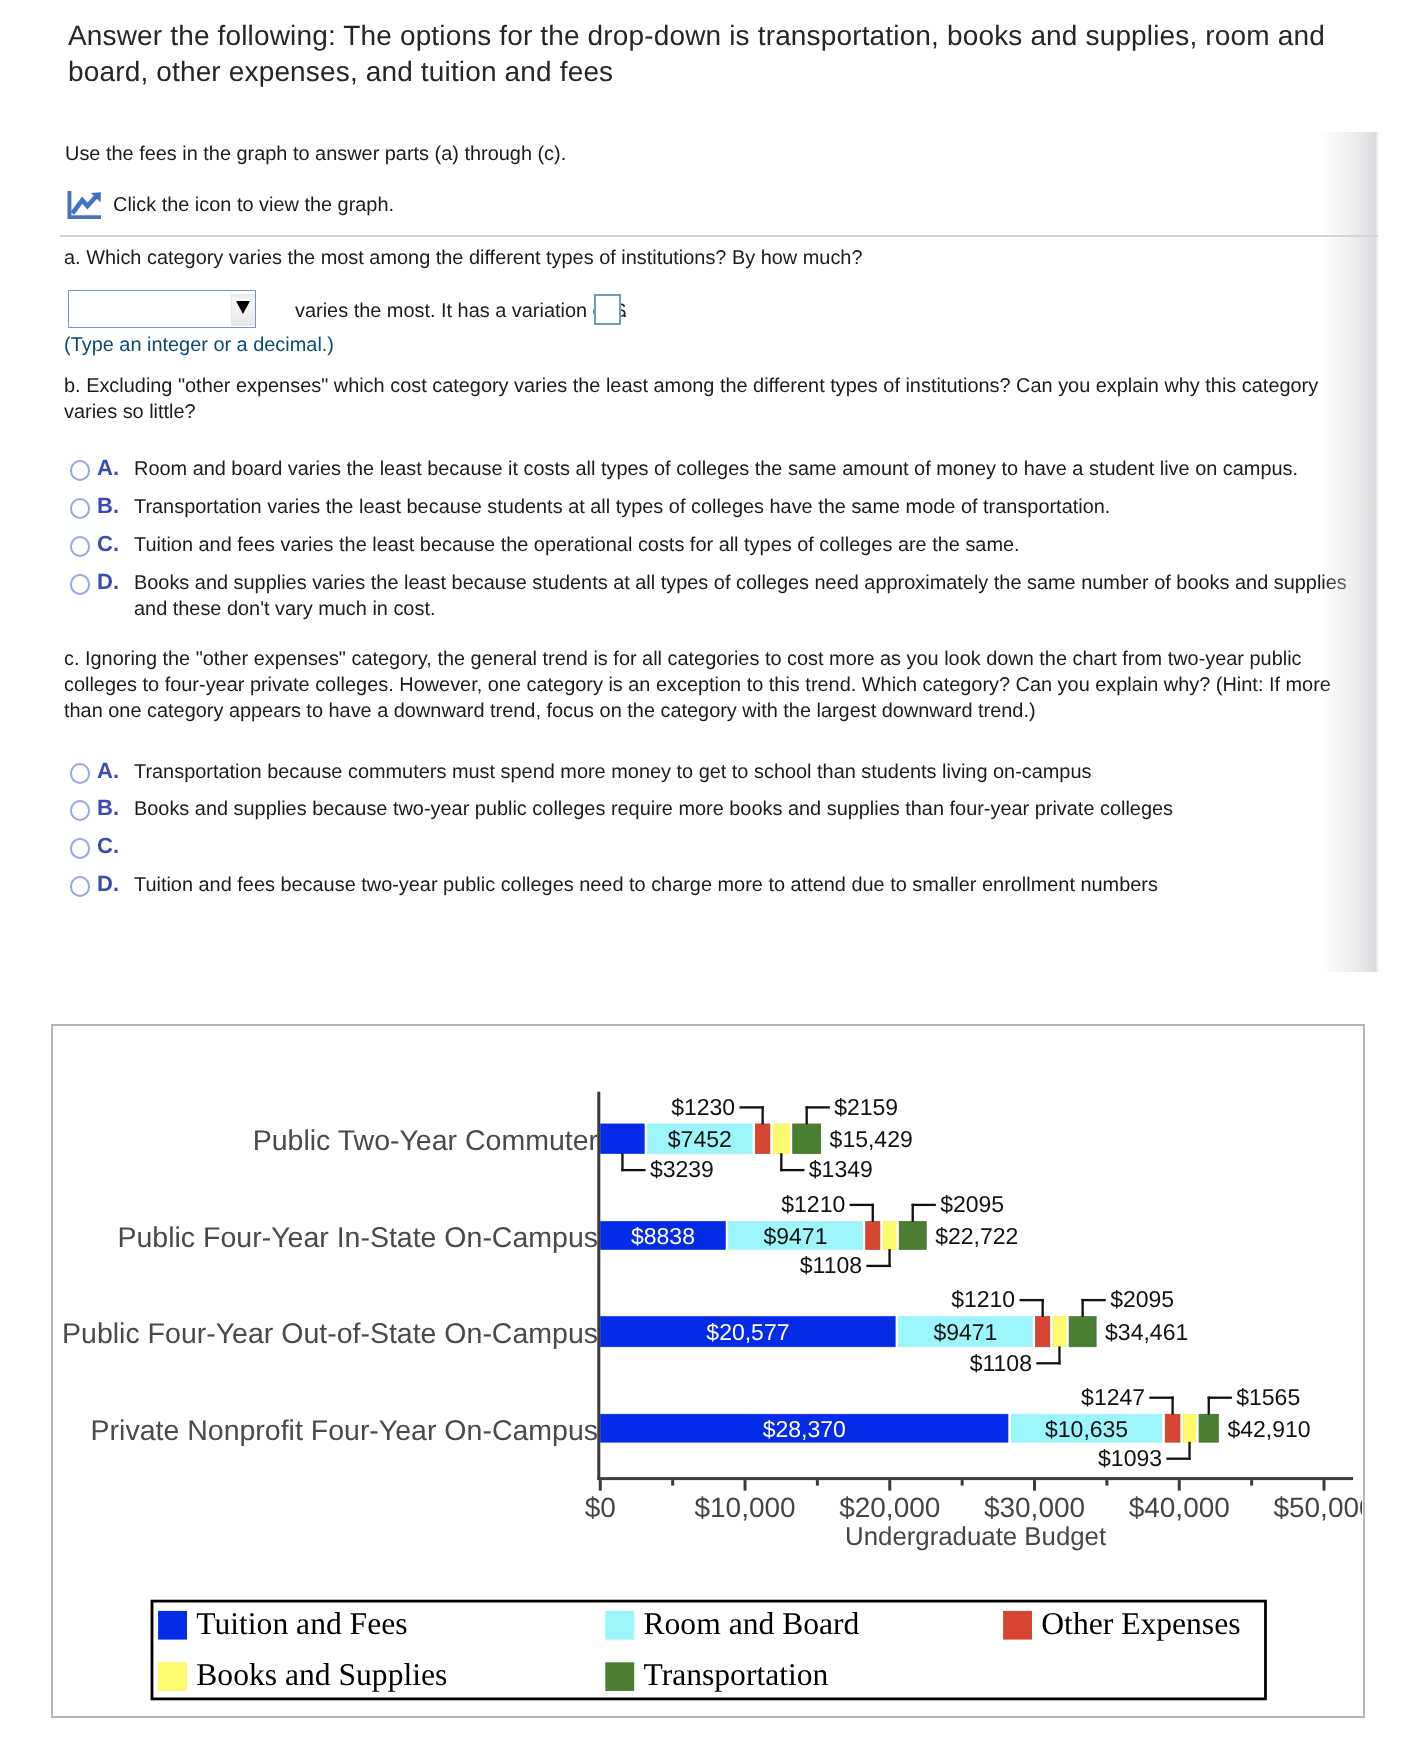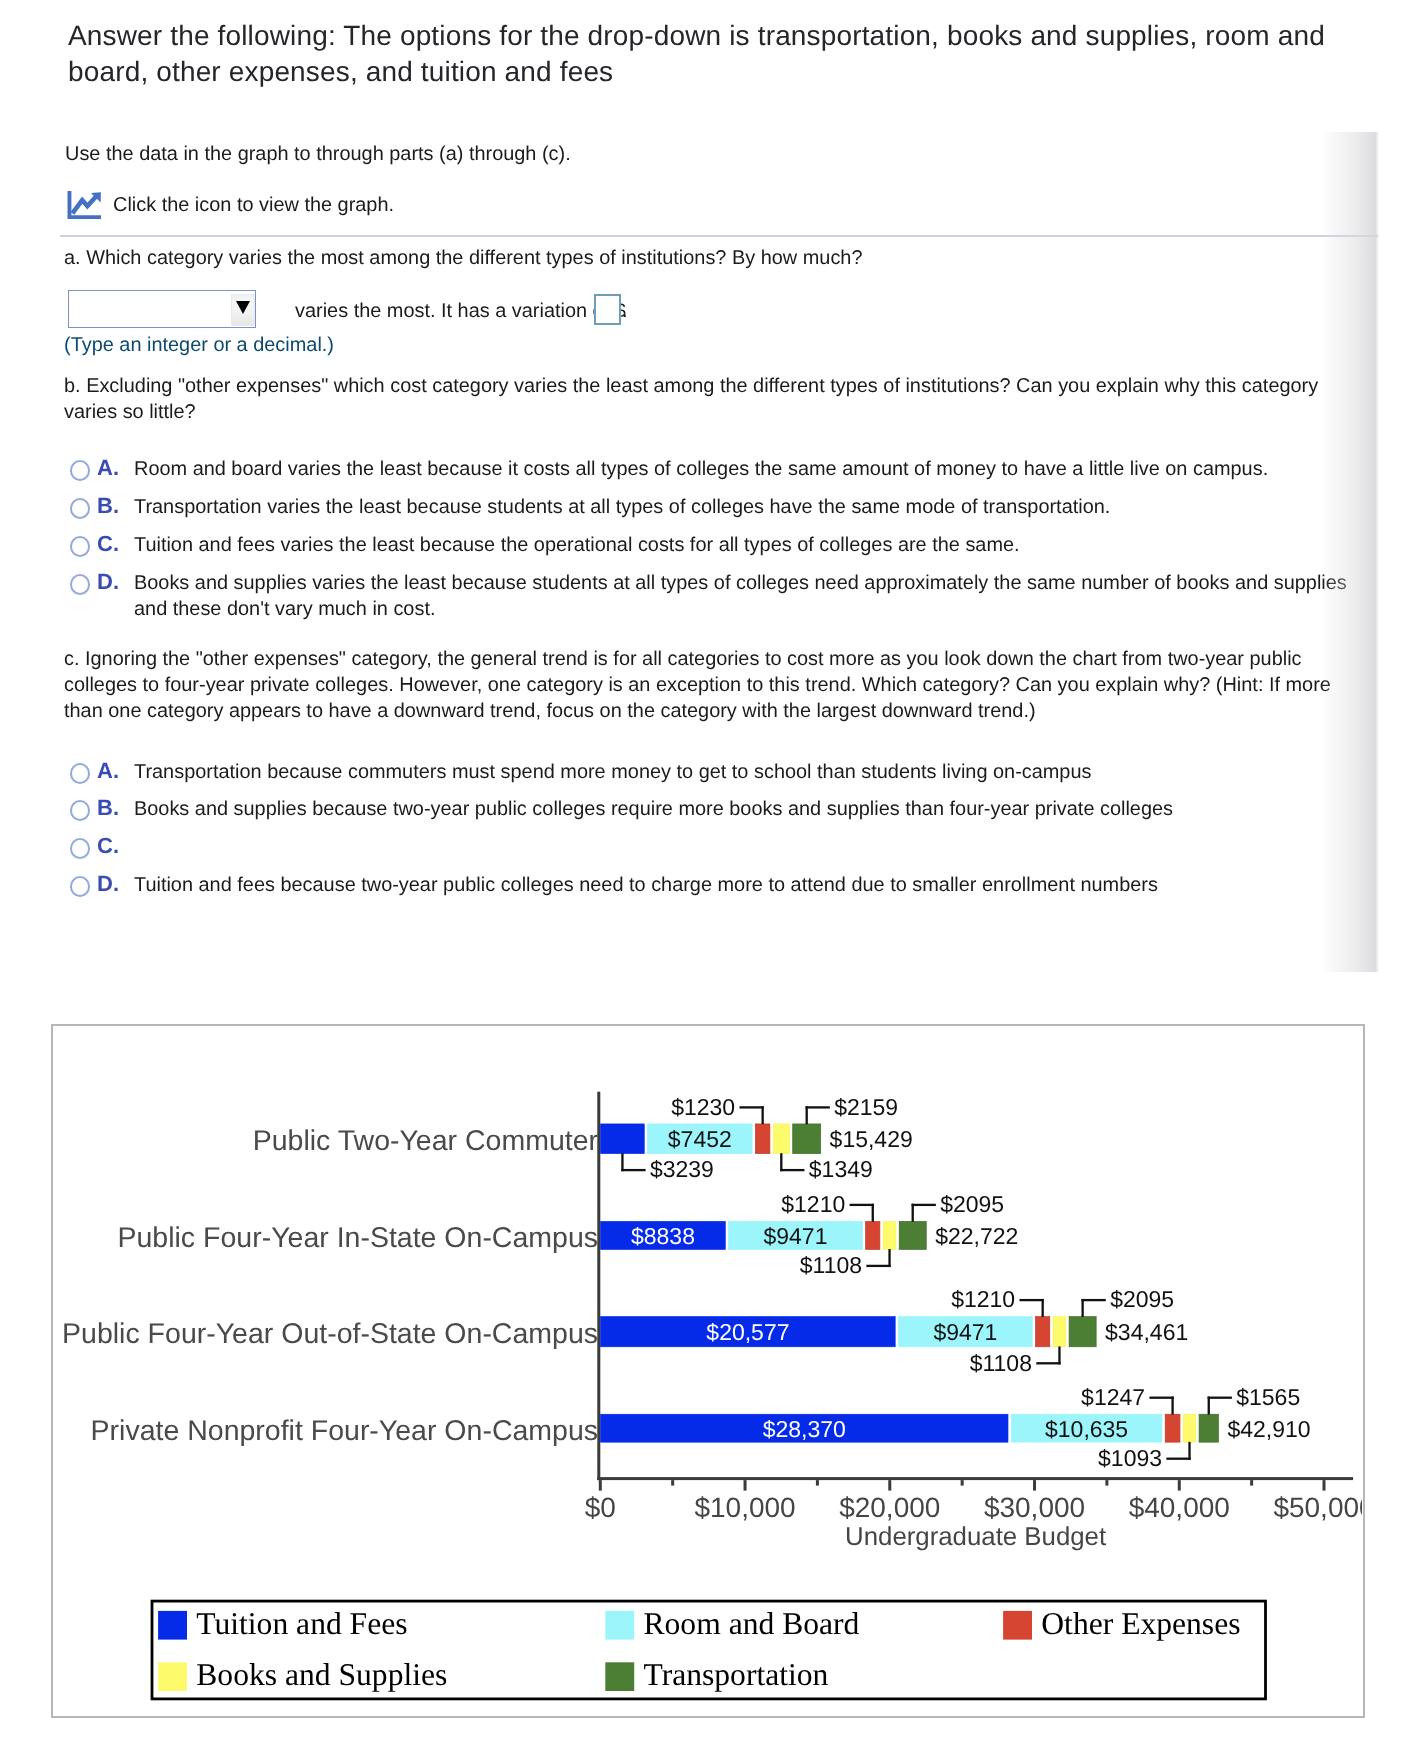--- a/index.html
+++ b/index.html
@@ -60,21 +60,21 @@
   .axis-title{font-family:"Liberation Sans",sans-serif;font-size:25.8px;fill:#454545;}
   .leg-label{font-family:"Liberation Serif",serif;font-size:31.6px;fill:#000;}
 </style>
 </head>
 <body>
 
 <div id="prompt">Answer the following: The options for the drop-down is transportation, books and supplies, room and board, other expenses, and tuition and fees</div>
 
 <div id="panel-bg"></div>
 <div id="panel">
-  <div class="p-txt" id="intro">Use the data in the graph to through parts (a) through (c).</div>
+  <div class="p-txt" id="intro">Use the fees in the graph to answer parts (a) through (c).</div>
 
   <svg id="graph-icon" viewBox="0 0 37 32" xmlns="http://www.w3.org/2000/svg">
     <path d="M1.5 3.0 H5.4 V27.2 H35.0 V30.9 H1.5 Z" fill="#4571c4"></path>
     <path d="M6.4 25.4 L16.2 12.2 L21.4 18.0 L30.5 8.0" fill="none" stroke="#4571c4" stroke-width="4.6" stroke-linejoin="miter" stroke-linecap="butt"></path>
     <path d="M25.0 4.9 L34.9 4.3 L34.6 14.5 Z" fill="#4571c4"></path>
   </svg>
   <div class="p-txt" id="icon-label">Click the icon to view the graph.</div>
 
   <div id="divider"></div>
 
@@ -88,21 +88,21 @@
   <div class="p-txt" id="mid-txt">varies the most. It has a variation of $</div>
   <div id="numbox"></div>
   <div id="period">.</div>
   <div class="p-txt" id="hint">(Type an integer or a decimal.)</div>
 
   <div class="p-txt" id="qb">b. Excluding "other expenses" which cost category varies the least among the different types of institutions? Can you explain why this category varies so little?</div>
   <div class="choices" id="choices-b" style="left: 0px; top: 0px; width: 1412px;">
       <div class="choice" style="position: absolute; left: 64px; top: 455.8px; width: 1292px;">
         <span class="radio"></span>
         <span class="cletter">A.</span>
-        <span class="ctext">Room and board varies the least because it costs all types of colleges the same amount of money to have a little live on campus.</span>
+        <span class="ctext">Room and board varies the least because it costs all types of colleges the same amount of money to have a student live on campus.</span>
       </div>
       <div class="choice" style="position: absolute; left: 64px; top: 494px; width: 1292px;">
         <span class="radio"></span>
         <span class="cletter">B.</span>
         <span class="ctext">Transportation varies the least because students at all types of colleges have the same mode of transportation.</span>
       </div>
       <div class="choice" style="position: absolute; left: 64px; top: 532.2px; width: 1292px;">
         <span class="radio"></span>
         <span class="cletter">C.</span>
         <span class="ctext">Tuition and fees varies the least because the operational costs for all types of colleges are the same.</span>

